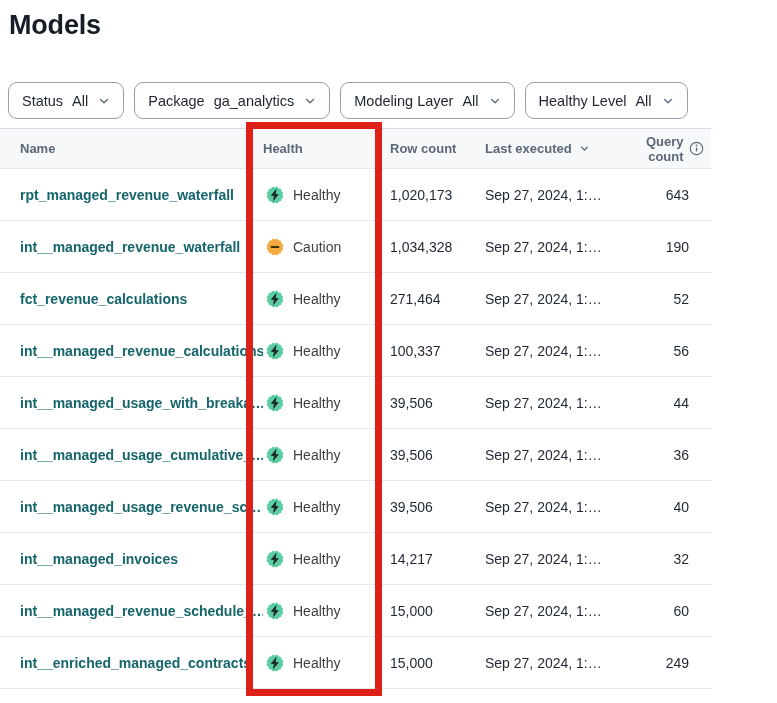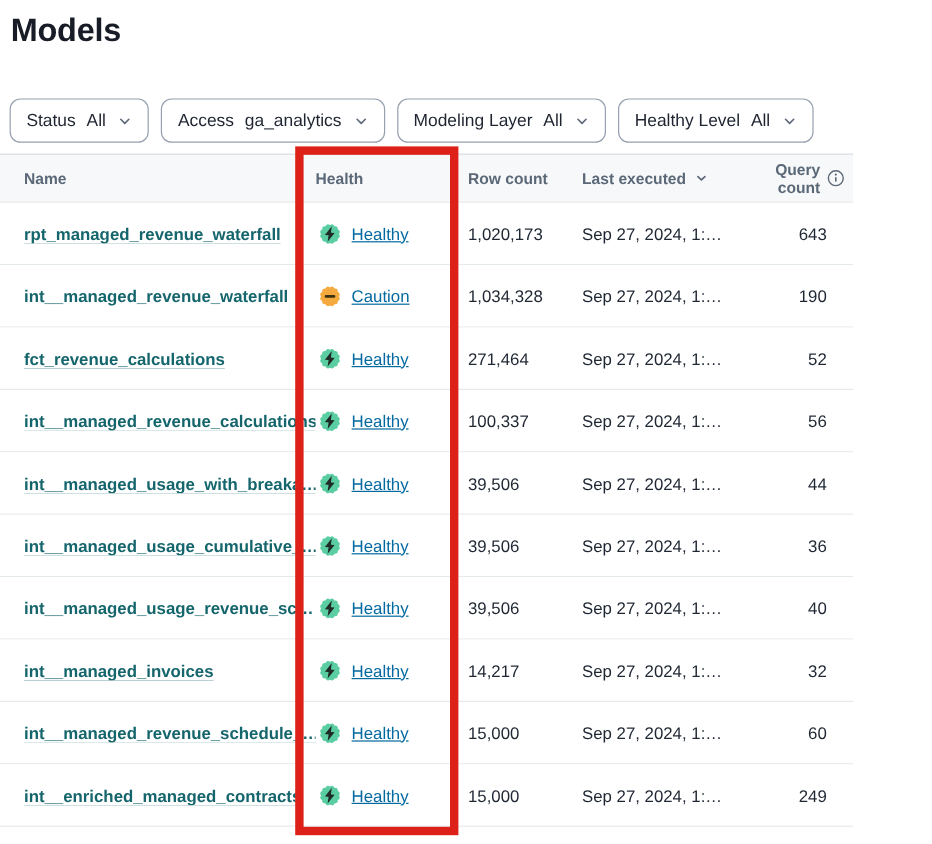--- a/index.html
+++ b/index.html
@@ -87,21 +87,21 @@
   }
 
   
   .badge { width: 20px; height: 20px; display: inline-flex; flex-shrink: 0; }
   .badge svg { display: block; width: 20px; height: 20px; }
   .badge .seal { fill: #5bcda3; }
   .badge.caution .seal { fill: #f4aa3e; }
   .badge .glyph-minus { display: none; }
   .badge.caution .glyph-minus { display: block; }
   .badge.caution .glyph-bolt { display: none; }
-  .health-text { color: #0369a1; text-decoration: underline; }
+  .health-text { color: #404040; }
 
   
   .annotation-rect {
     position: absolute;
     left: 246px; top: 122px;
     width: 136px; height: 574px;
     border: 7px solid #de2118;
     pointer-events: none;
   }
 </style>
@@ -115,21 +115,21 @@
     <span class="flabel">Status</span>
     <span class="fvalue">All</span>
     <span class="chev">
       <svg width="12" height="12" viewBox="0 0 12 12">
           <path d="M2.6 4.4 L6 7.8 L9.4 4.4" stroke="#5f6b7c" stroke-width="1.4" fill="none" stroke-linecap="round" stroke-linejoin="round"></path>
         </svg>
     </span>
   </div>
 
   <div class="pill">
-    <span class="flabel">Access</span>
+    <span class="flabel">Package</span>
     <span class="fvalue">ga_analytics</span>
     <span class="chev">
       <svg width="12" height="12" viewBox="0 0 12 12">
           <path d="M2.6 4.4 L6 7.8 L9.4 4.4" stroke="#5f6b7c" stroke-width="1.4" fill="none" stroke-linecap="round" stroke-linejoin="round"></path>
         </svg>
     </span>
   </div>
 
   <div class="pill">
     <span class="flabel">Modeling Layer</span>

